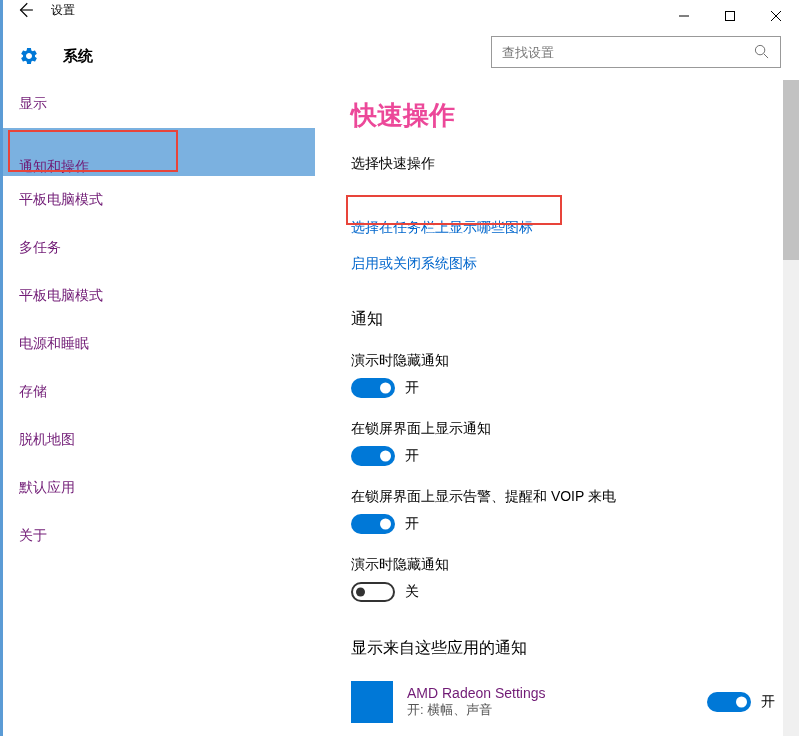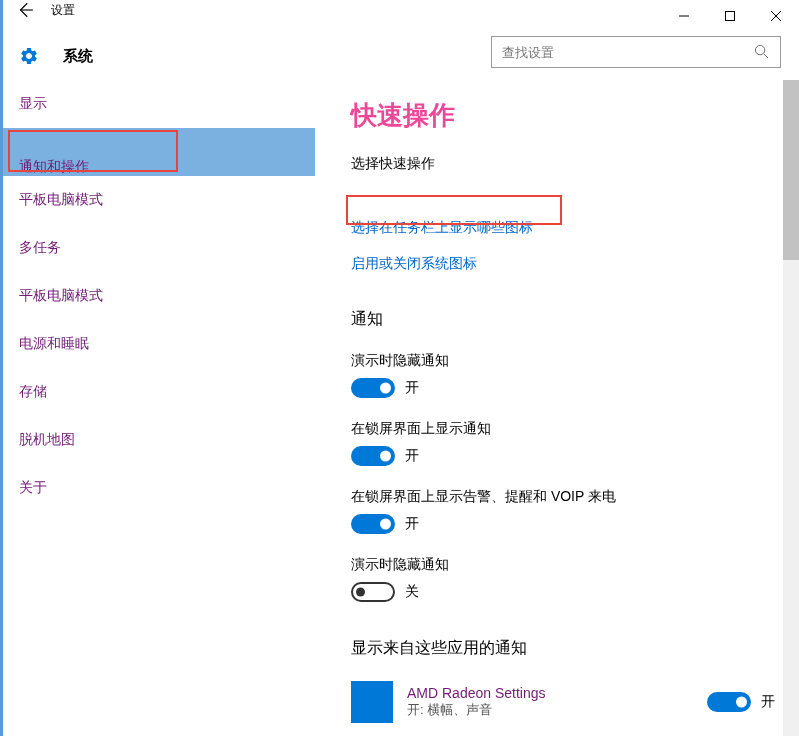--- a/index.html
+++ b/index.html
@@ -126,20 +126,23 @@
     <div class="sidebar-item">
         <span>电源和睡眠</span>
       </div>
     <div class="sidebar-item">
         <span>存储</span>
       </div>
     <div class="sidebar-item">
         <span>脱机地图</span>
       </div>
     <div class="sidebar-item">
+        <span>默认应用</span>
+      </div>
+    <div class="sidebar-item">
         <span>关于</span>
       </div>
   </div>
 
   <div class="content">
     <h1>快速操作</h1>
     <div class="subtext">选择快速操作</div>
     <div style="height:26px"></div>
     <a class="link">选择在任务栏上显示哪些图标</a>
     <a class="link">启用或关闭系统图标</a>

